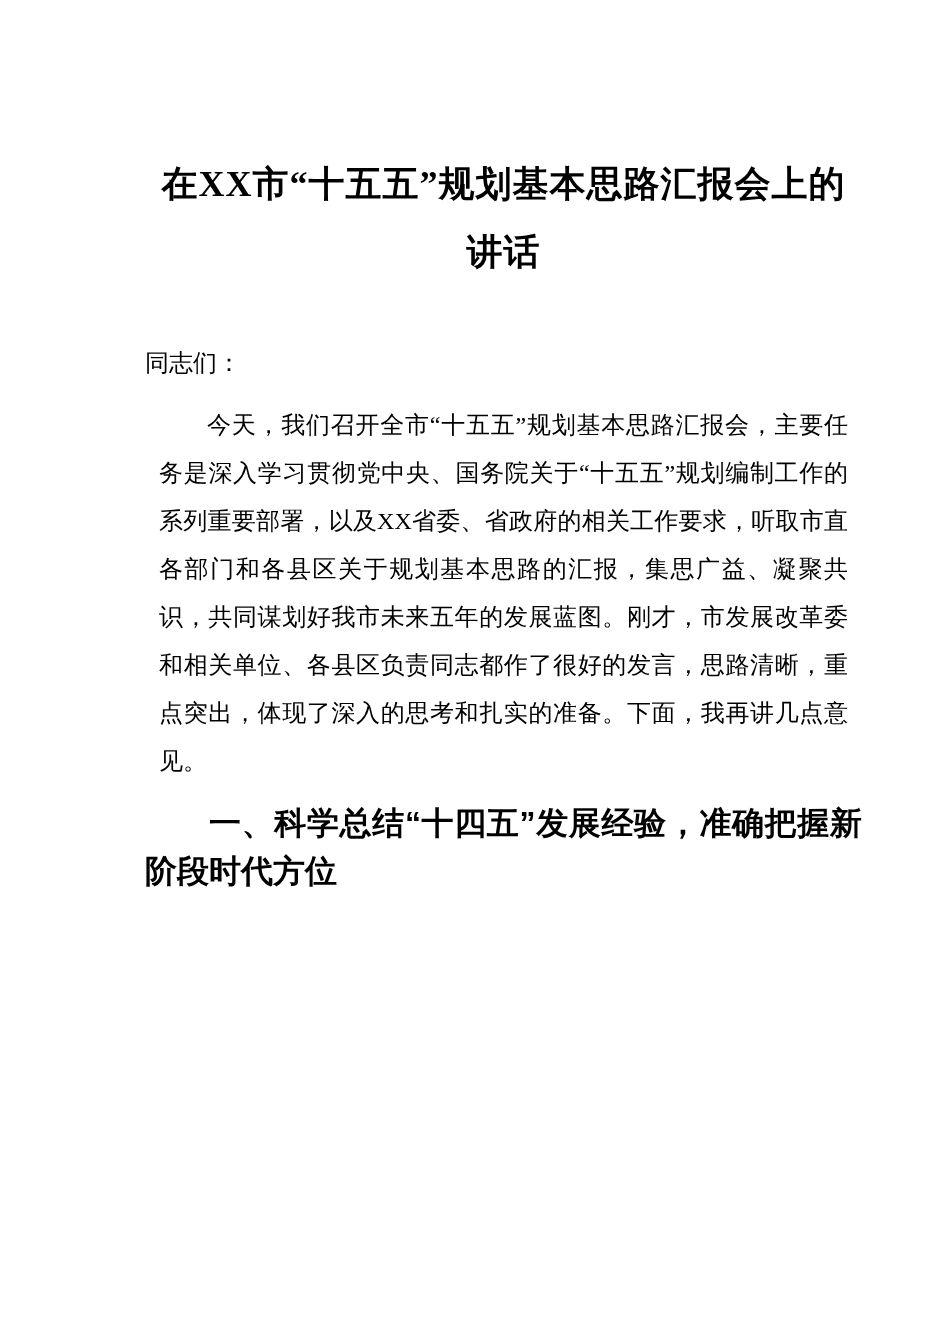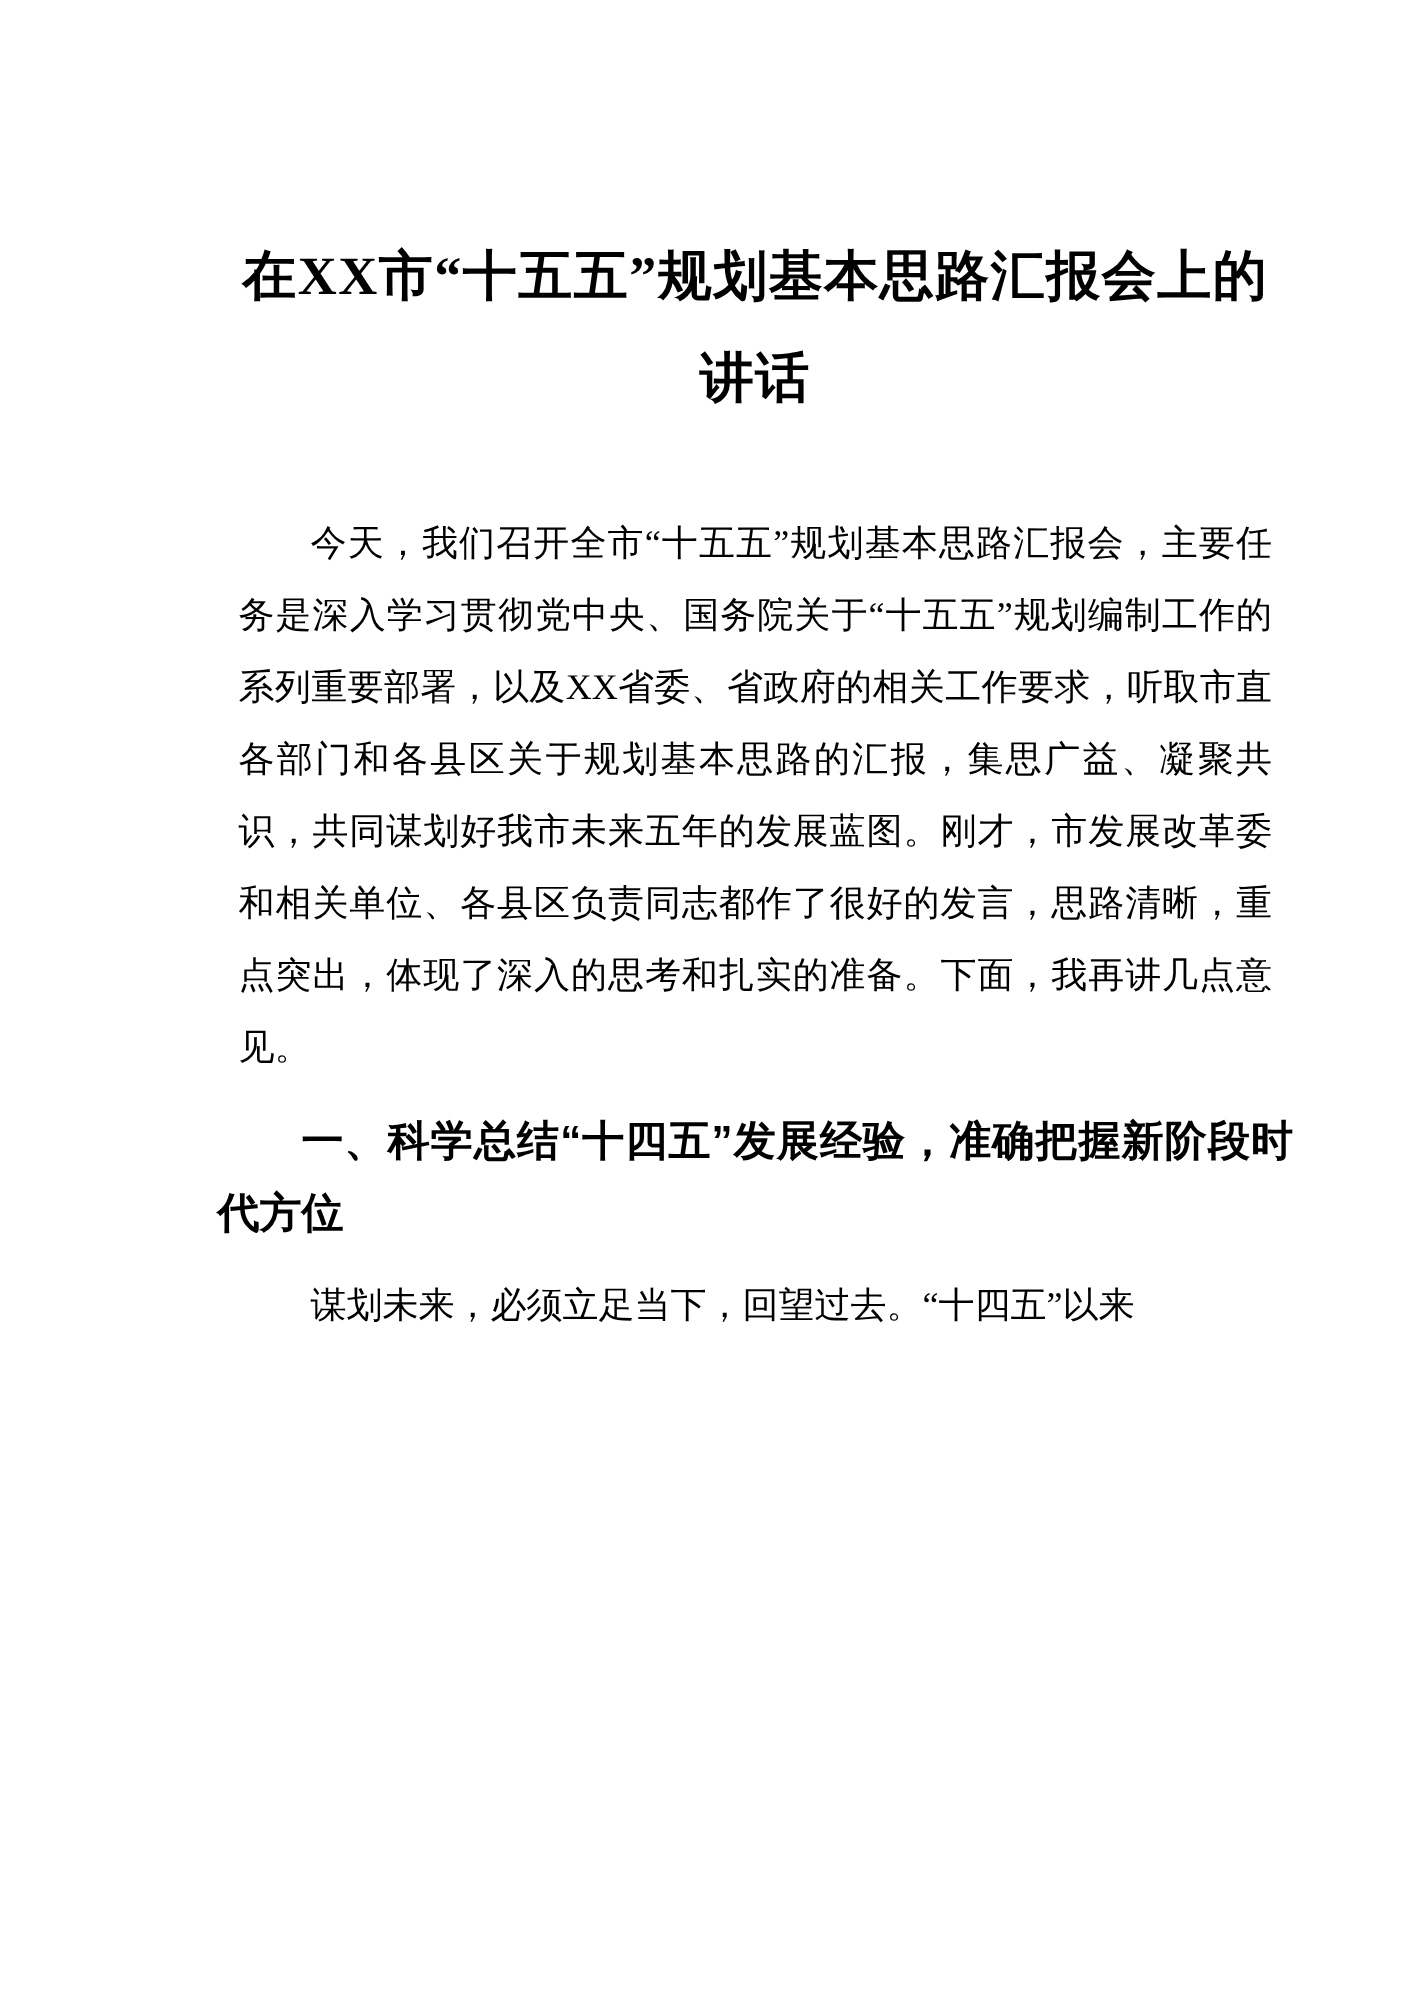--- a/index.html
+++ b/index.html
@@ -39,35 +39,35 @@
   .para {
     margin: 14px;
     font-size: 24px;
     line-height: 48px;
     text-indent: 2em;
     text-align: justify;
     text-justify: inter-ideograph;
   }
   .section-heading {
     margin: 0;
-    font-size: 28px;
+    font-size: 32px;
     font-weight: 700;
     line-height: 48px;
     text-indent: 2em;
     text-align: justify;
     text-justify: inter-ideograph;
     font-family: "Liberation Sans", "DejaVu Sans", sans-serif;
   }
 </style>
 </head>
 <body>
 
 <div class="page">
   <h1 class="doc-title">在XX市“十五五”规划基本思路汇报会上的讲话</h1>
 
+  <p class="salutation">同志们：</p>
 
   <p class="para">今天，我们召开全市“十五五”规划基本思路汇报会，主要任务是深入学习贯彻党中央、国务院关于“十五五”规划编制工作的系列重要部署，以及XX省委、省政府的相关工作要求，听取市直各部门和各县区关于规划基本思路的汇报，集思广益、凝聚共识，共同谋划好我市未来五年的发展蓝图。刚才，市发展改革委和相关单位、各县区负责同志都作了很好的发言，思路清晰，重点突出，体现了深入的思考和扎实的准备。下面，我再讲几点意见。</p>
 
 
   <h2 class="section-heading">一、科学总结“十四五”发展经验，准确把握新阶段时代方位</h2>
 
-  <p class="para">谋划未来，必须立足当下，回望过去。“十四五”以来</p>
 </div>
 
 </body></html>

